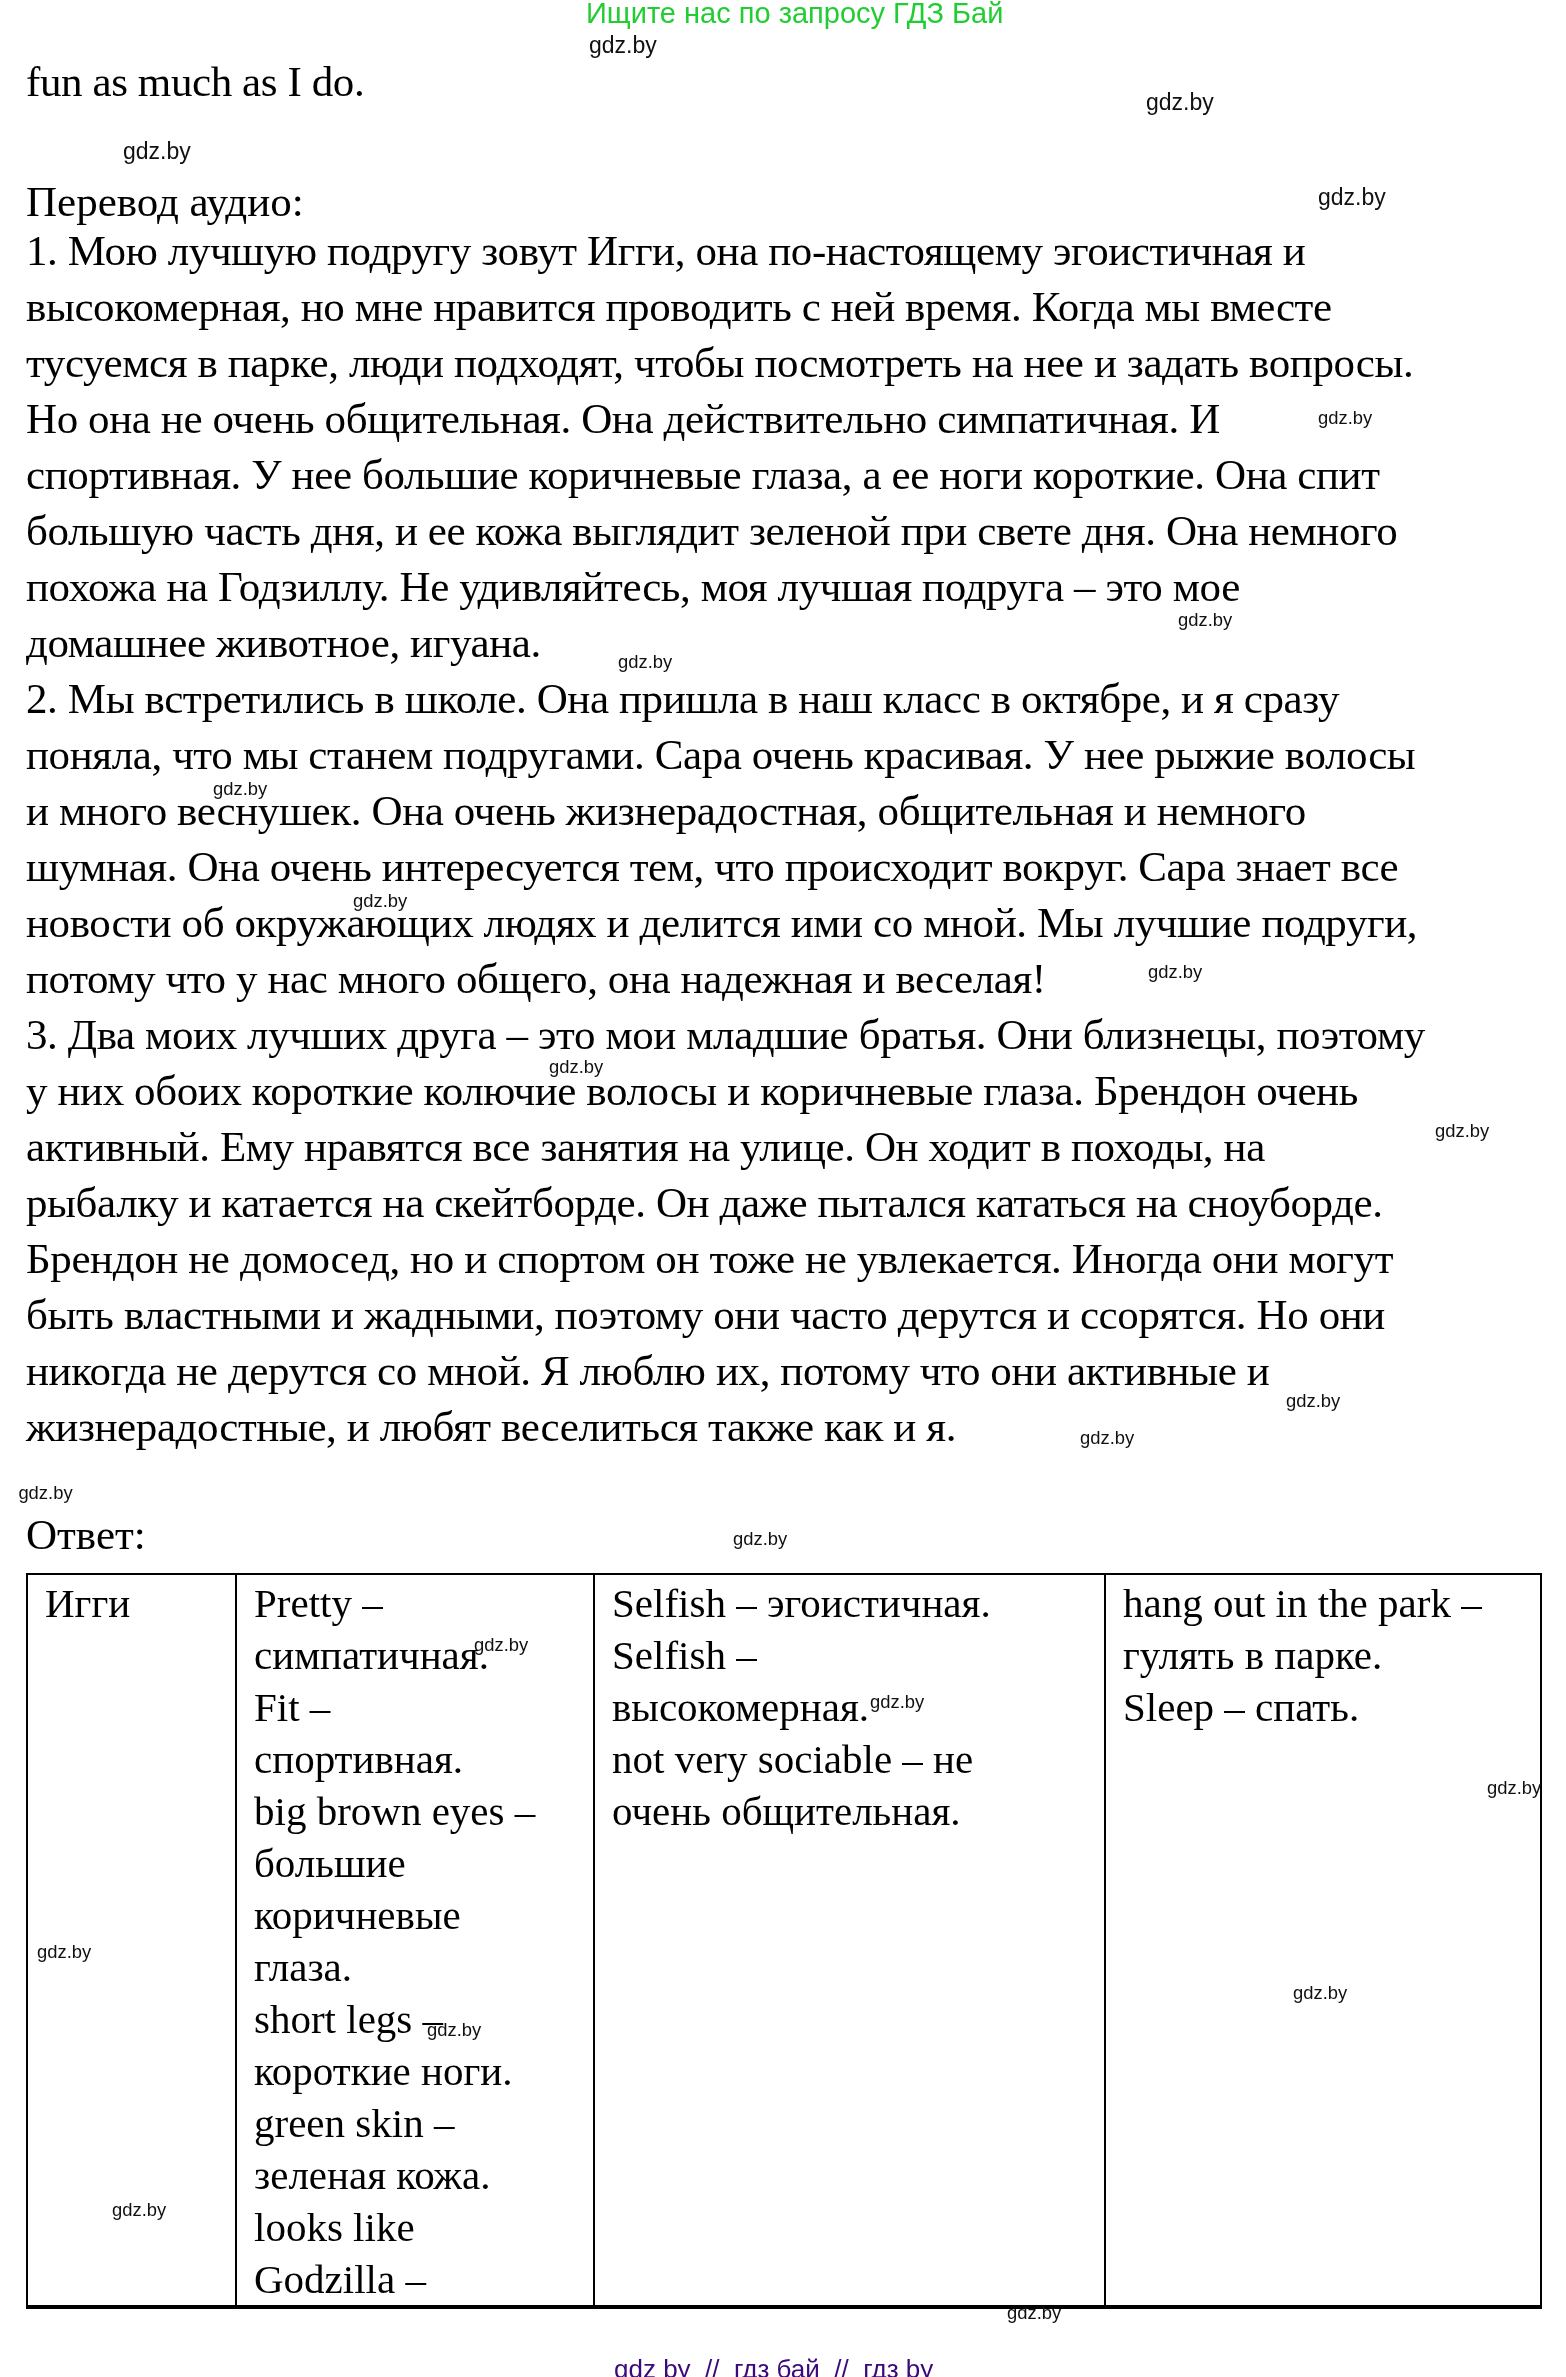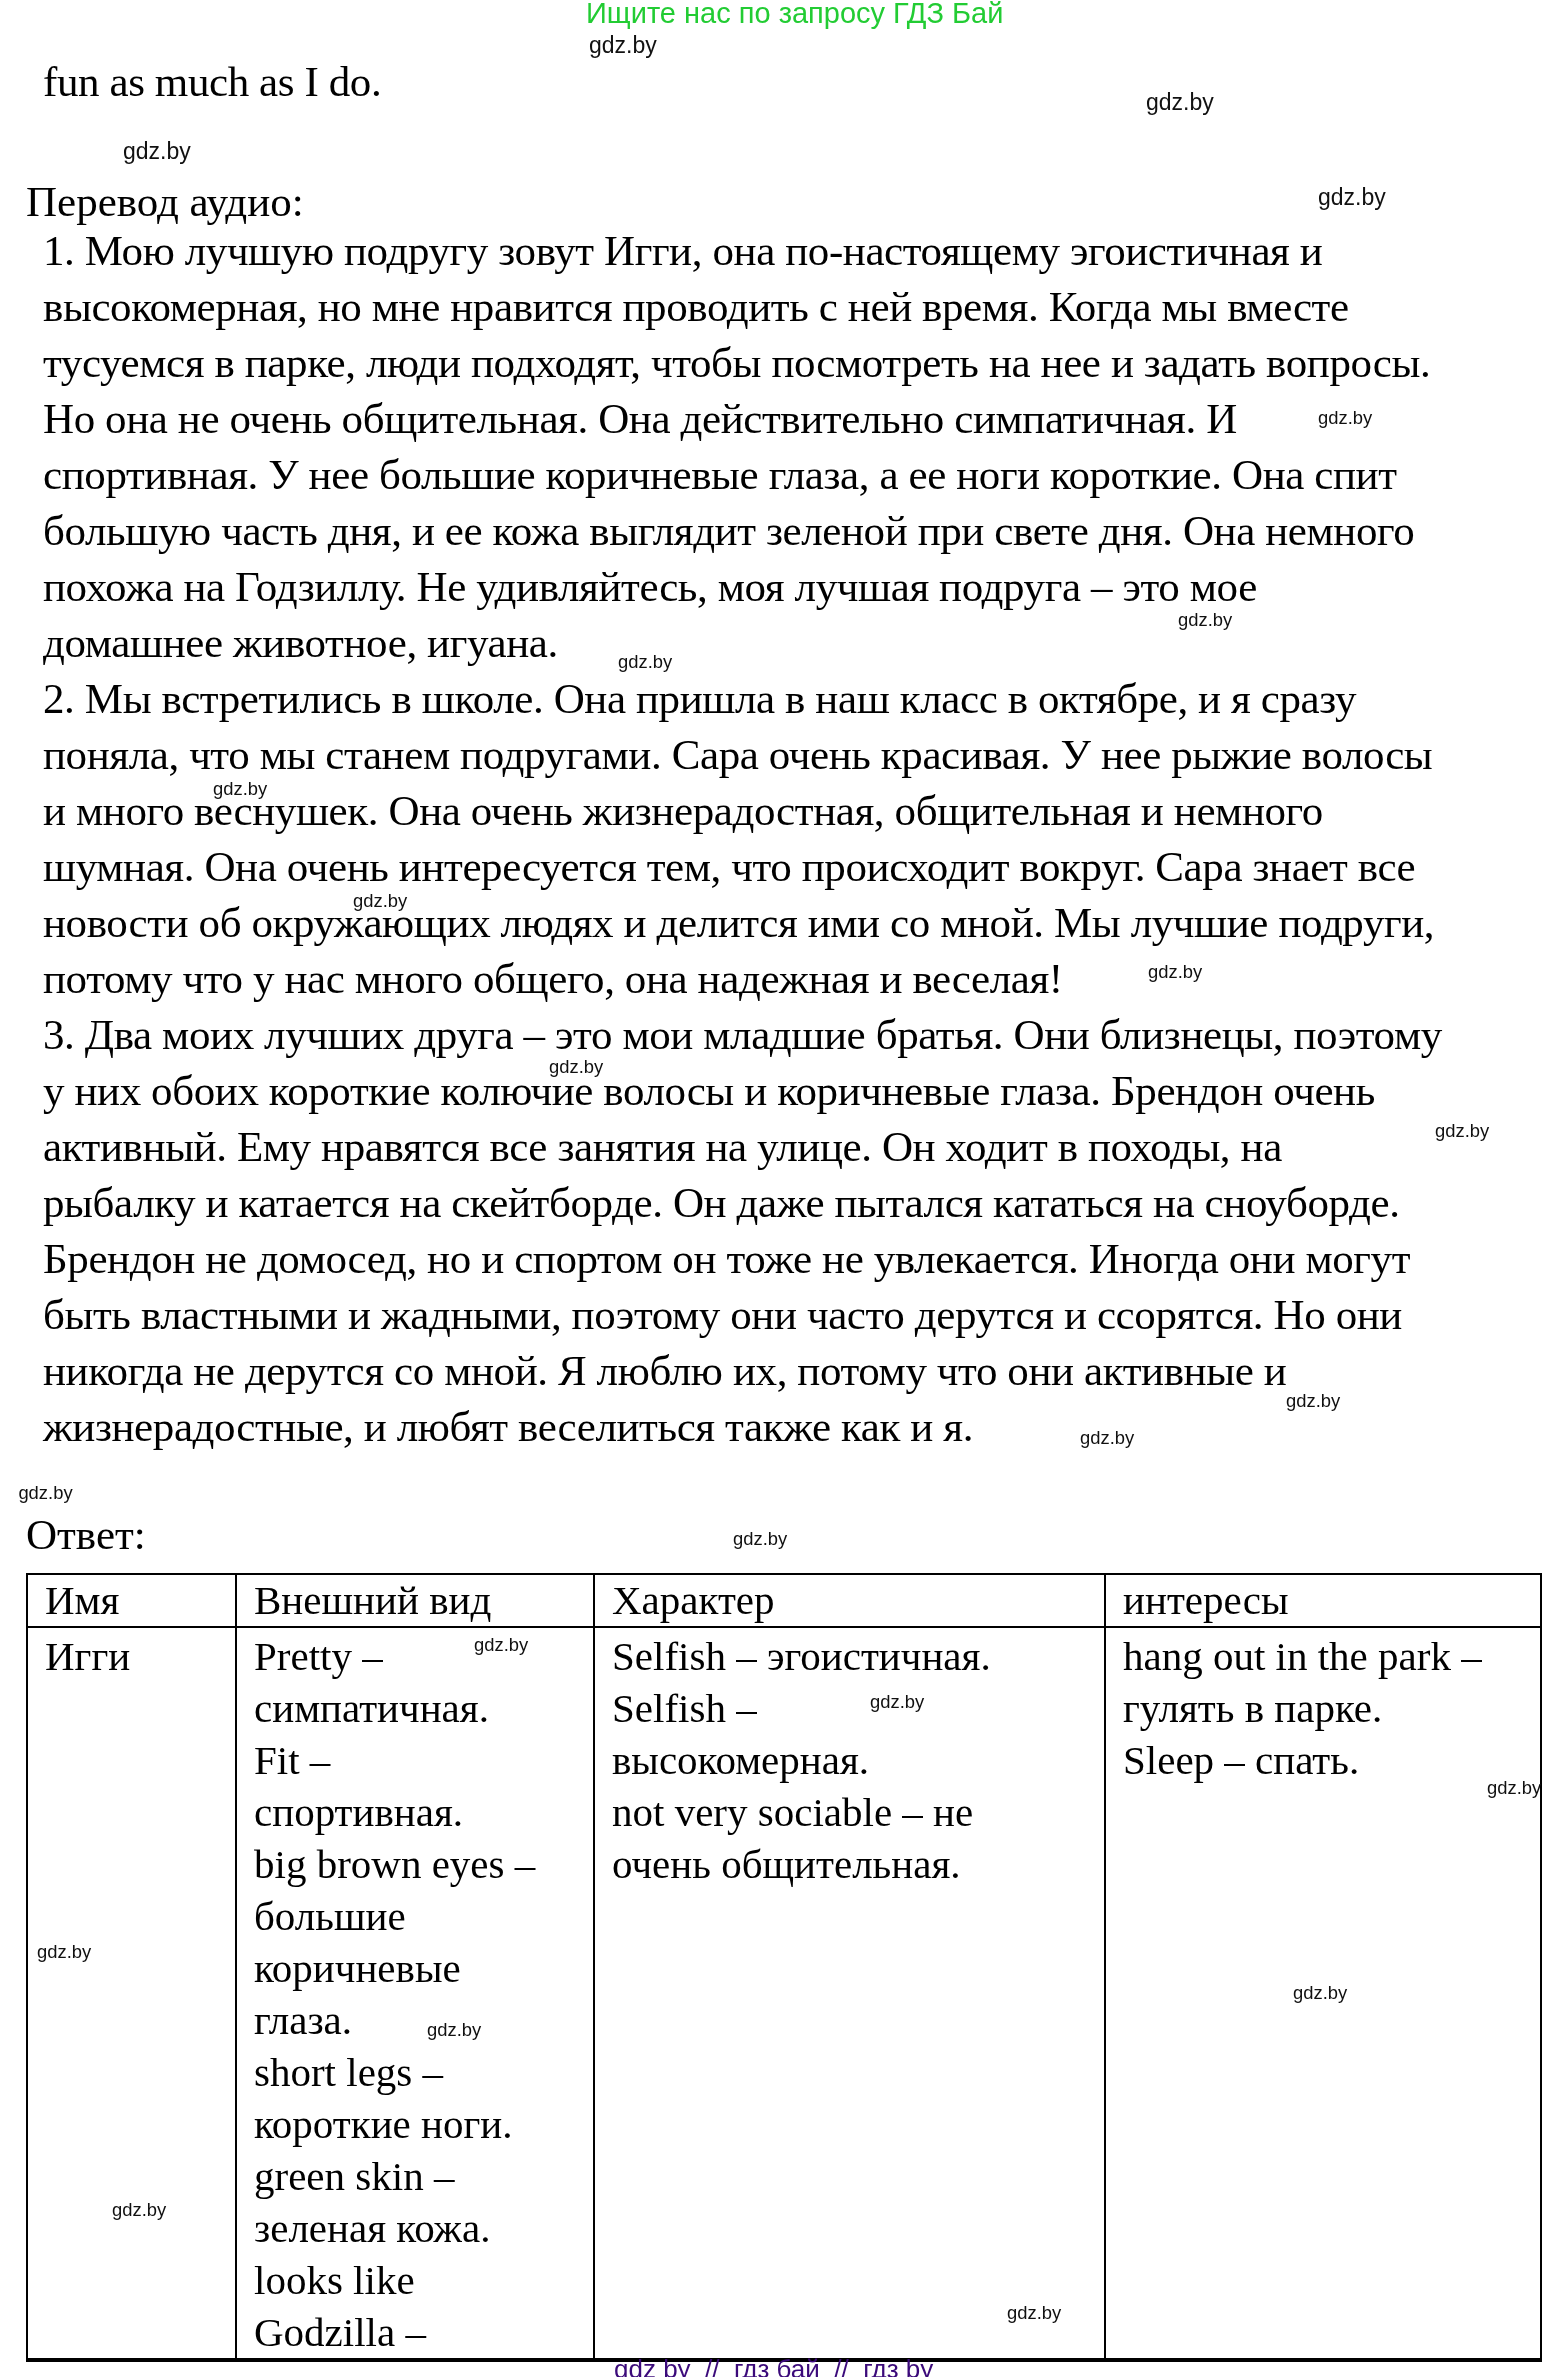--- a/index.html
+++ b/index.html
@@ -3,21 +3,21 @@
 <meta charset="utf-8">
 <style>
   html, body { margin: 0; padding: 0; background: #ffffff; }
   body { width: 1567px; height: 2377px; position: relative; overflow: hidden;
          font-family: "Liberation Serif", "DejaVu Serif", serif; color: #000; }
   .abs { position: absolute; white-space: nowrap; }
   .banner { left: 586px; top: -3.1px; font-family: "Liberation Sans", "DejaVu Sans", sans-serif;
             font-size: 29px; color: #22cc33; letter-spacing: 0; }
   .wm { font-family: "Liberation Sans", "DejaVu Sans", sans-serif; font-size: 23px; color: #111; }
   .wm-sm { font-size: 18.4px; }
-  .line { font-size: 43px; line-height: 56px; left: 43px; letter-spacing: -0.4px; }
+  .line { font-size: 43px; line-height: 56px; left: 26px; letter-spacing: -0.4px; }
   .heading { font-size: 43px; left: 26px; }
   table.ans { position: absolute; left: 26px; top: 1573px; width: 1513px;
               border-collapse: collapse; table-layout: fixed; }
   table.ans td, table.ans th { border: 2.3px solid #000; vertical-align: top;
               font-family: "Liberation Serif", "DejaVu Serif", serif; font-weight: normal;
               font-size: 41px; line-height: 52px; text-align: left; padding: 0 0 0 17px; }
   table.ans th { height: 51px; line-height: 51px; }
   table.ans tr.body-row td { height: 698px; padding-top: 1.5px; }
   table.ans { border-bottom: 4.6px solid #000; }
   .cell-line { display: block; white-space: nowrap; }
@@ -61,26 +61,20 @@
 <div class="abs heading" style="top:1510px;">Ответ:</div>
 
 <table class="ans">
   <colgroup>
     <col style="width:209px">
     <col style="width:358px">
     <col style="width:511px">
     <col style="width:436px">
   </colgroup>
   <tbody>
-      <tr>
-    <th>Имя</th>
-    <th>Внешний вид</th>
-    <th>Характер</th>
-    <th>интересы</th>
-  </tr>
   <tr class="body-row">
     <td>
       <span class="cell-line">Игги</span>
     </td>
     <td>
       <span class="cell-line">Pretty –</span>
       <span class="cell-line">симпатичная.</span>
       <span class="cell-line">Fit –</span>
       <span class="cell-line">спортивная.</span>
       <span class="cell-line">big brown eyes –</span>

